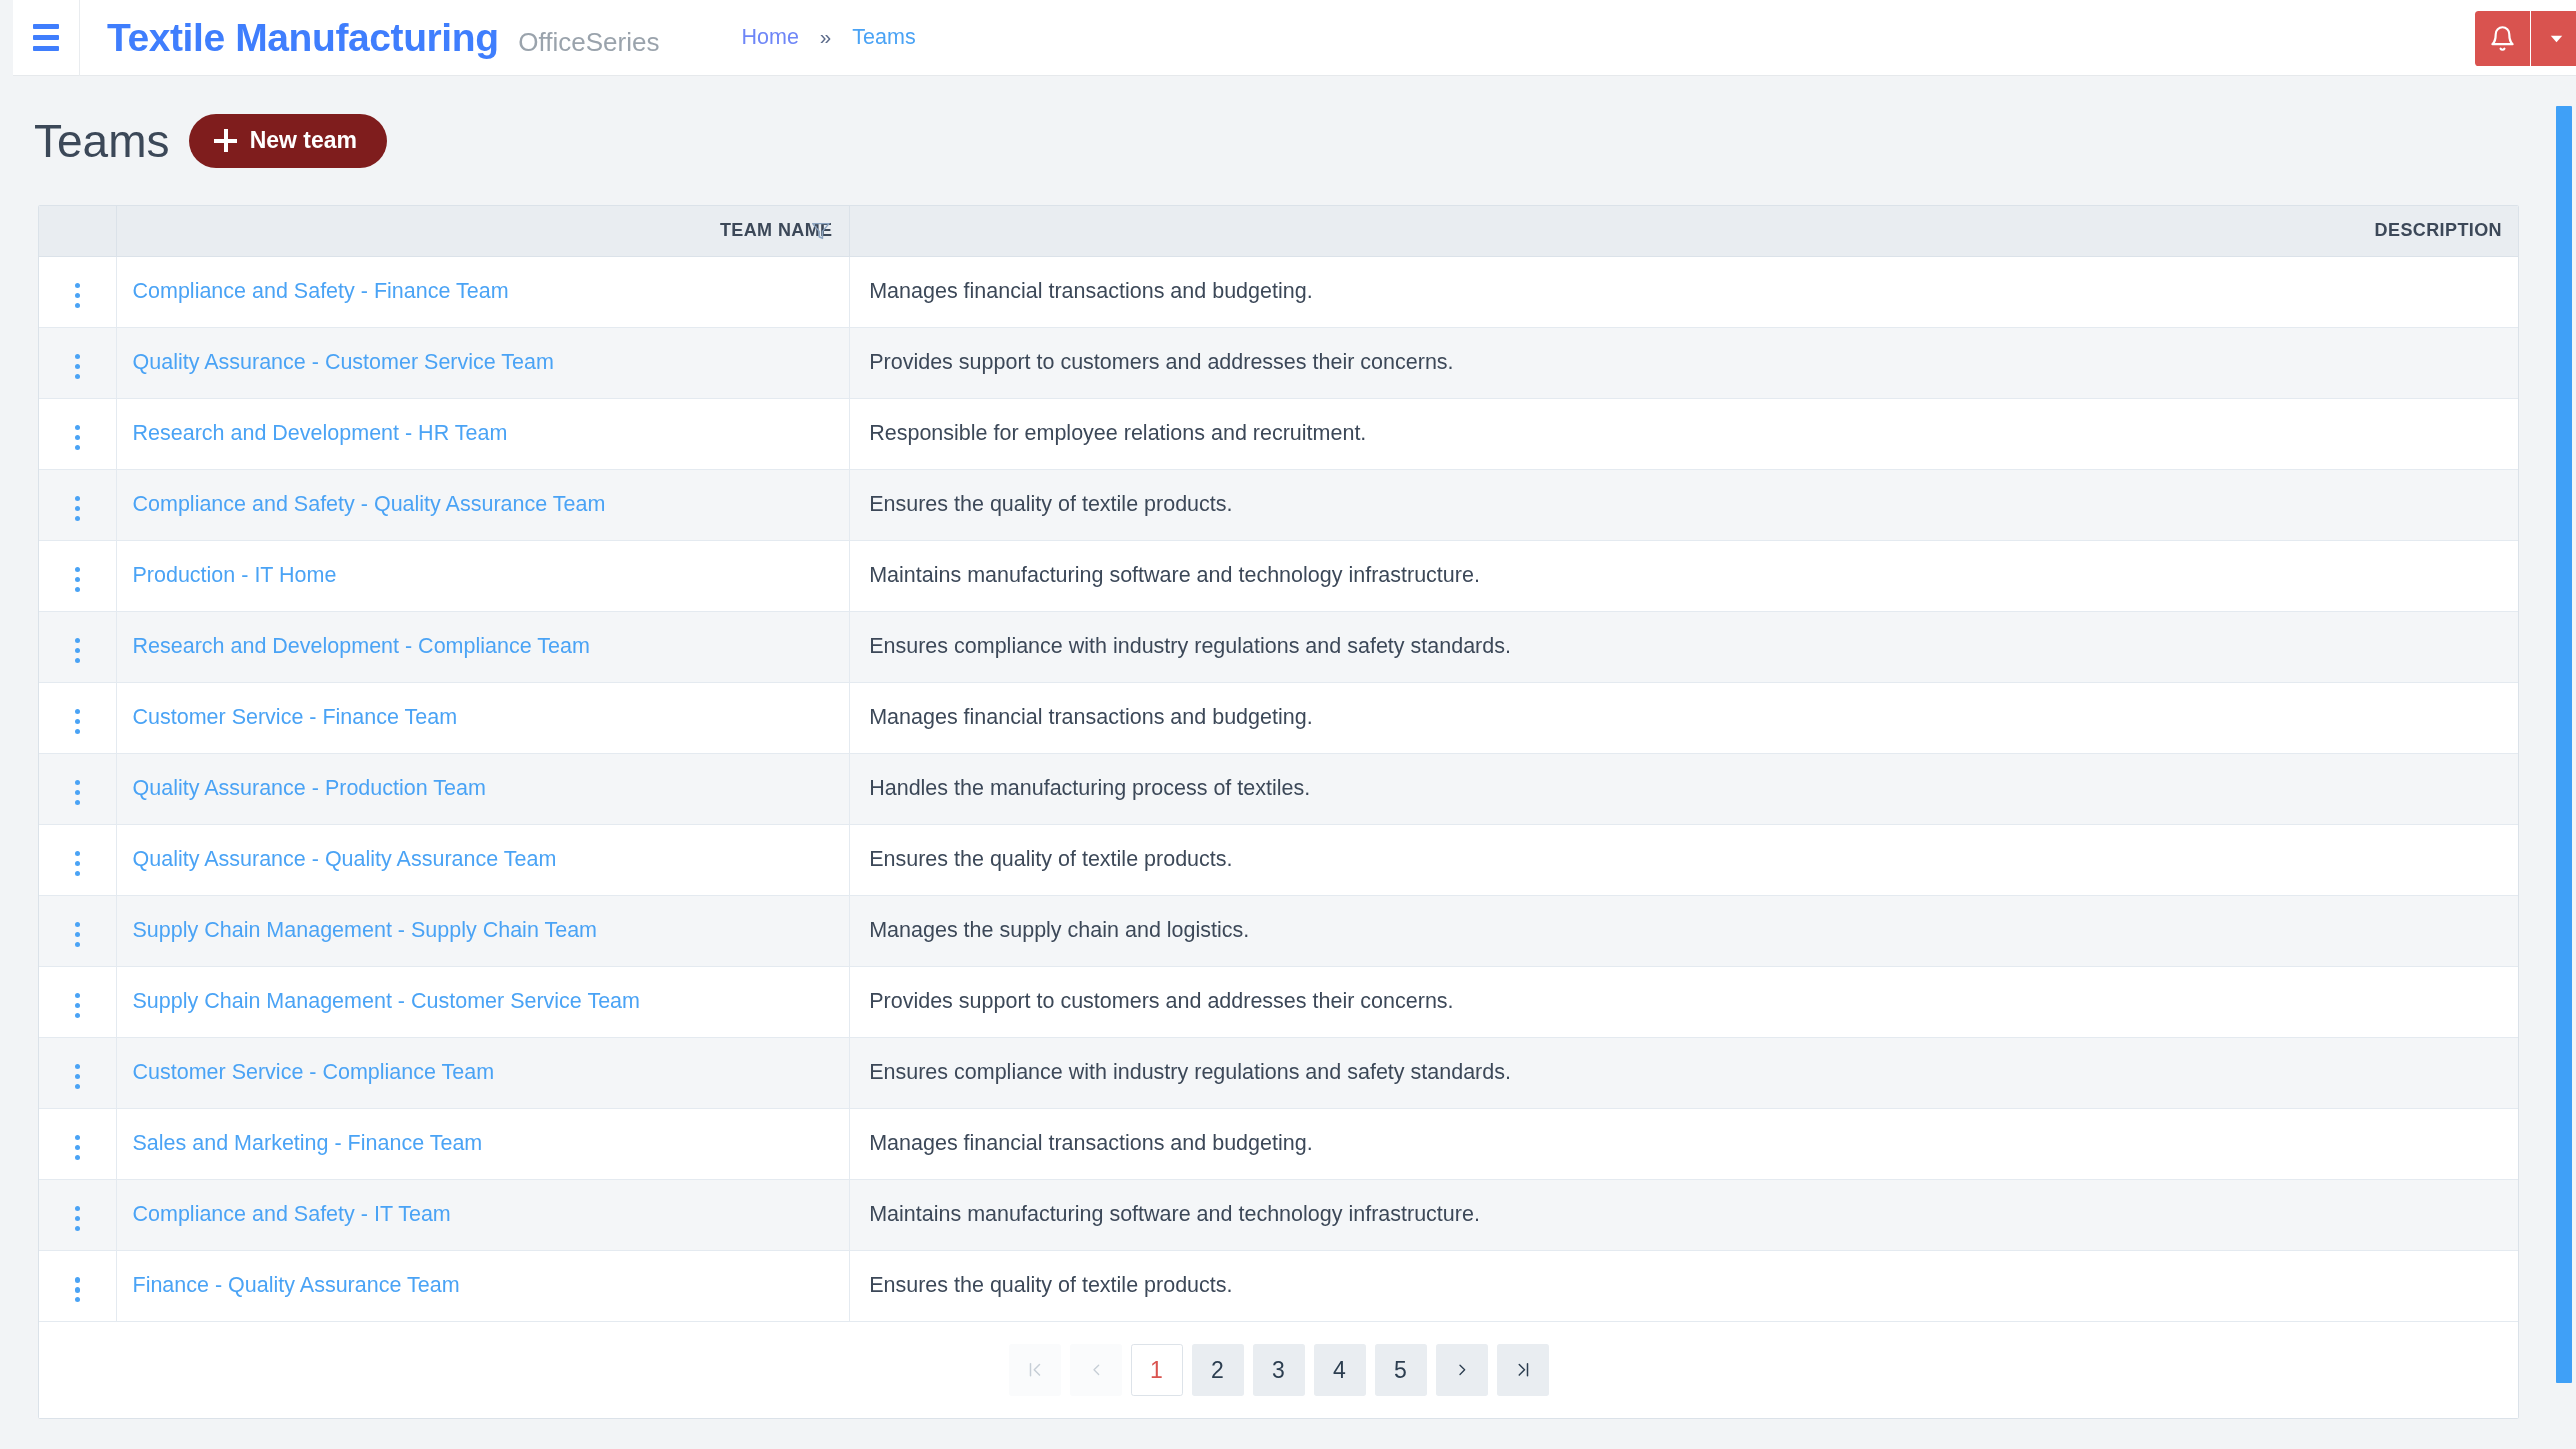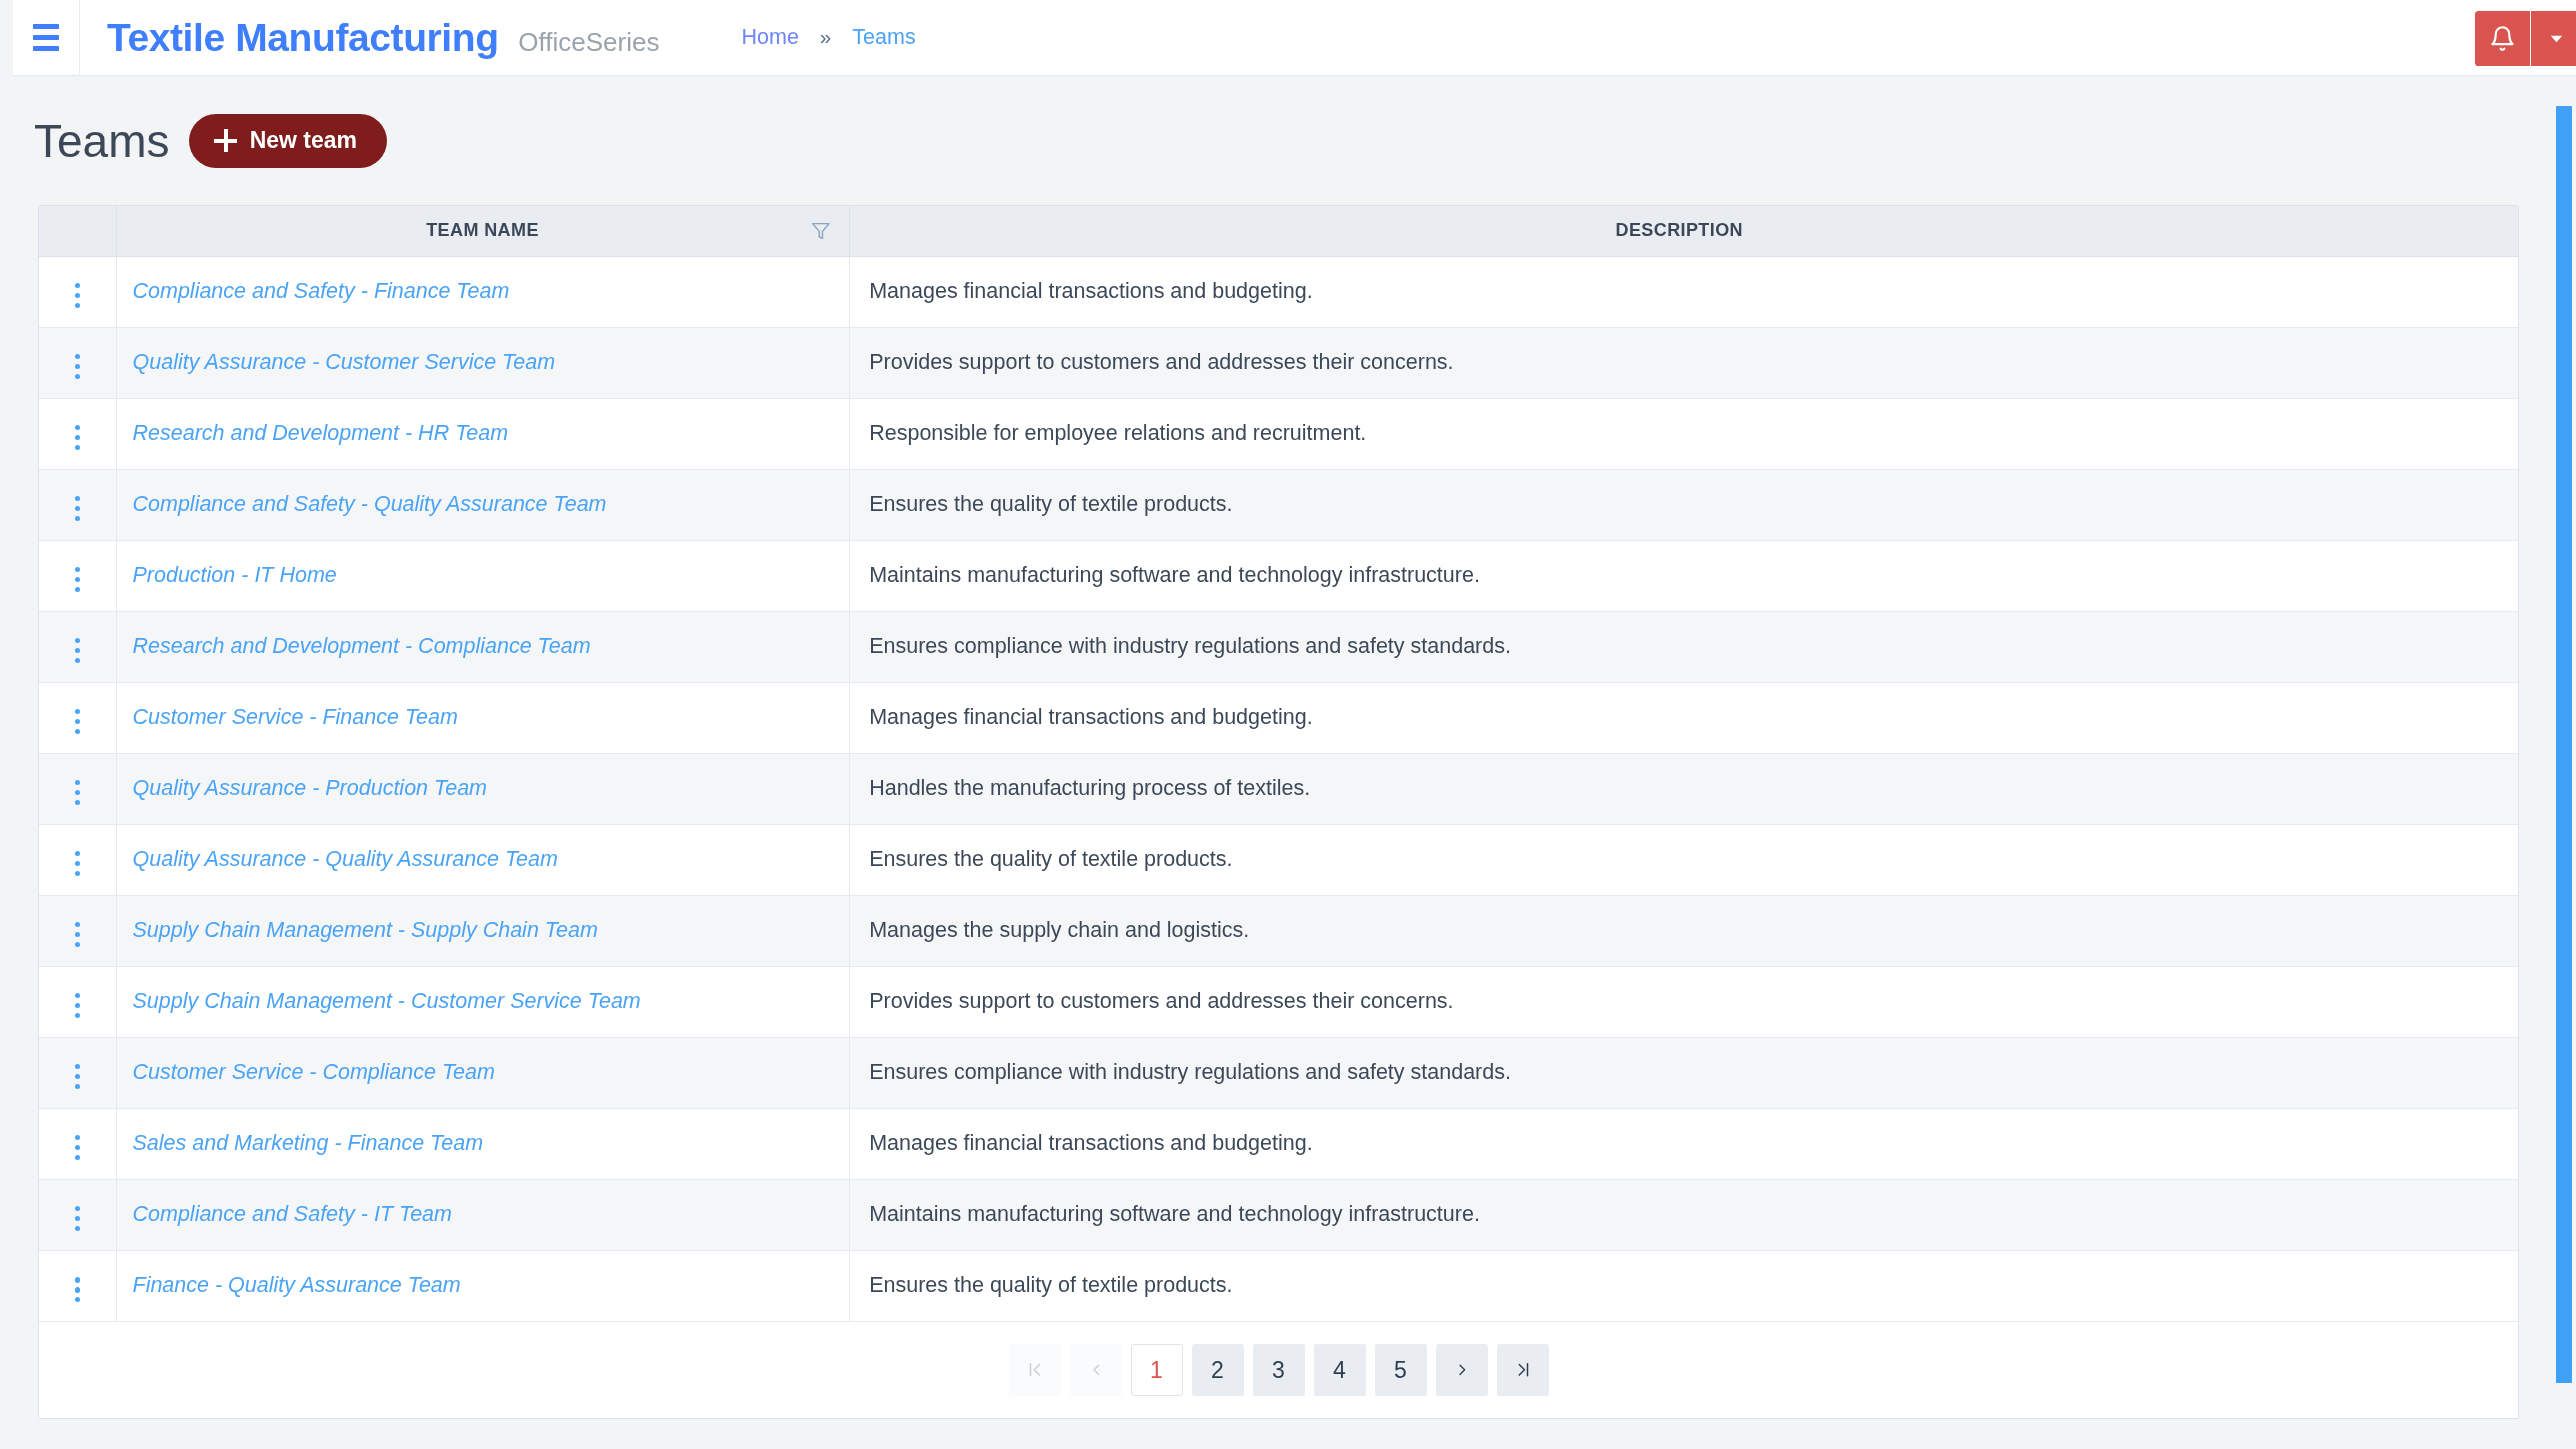--- a/index.html
+++ b/index.html
@@ -161,21 +161,21 @@
     table-layout: fixed;
   }
 
   .grid thead th {
     background: #e9edf1;
     height: 50px;
     font-size: 18px;
     font-weight: bold;
     color: #3c4858;
     letter-spacing: 0.4px;
-    text-align: center;
+    text-align: right;
     vertical-align: middle;
     border-bottom: 0.9px solid #dbe2e9;
     border-right: 0.9px solid #dbe2e9;
     padding: 0 16px;
   }
   .grid thead th.col-menu { width: 77px; padding: 0; }
   .grid thead th.col-name { width: 733px; position: relative; }
   .grid thead th.col-desc { border-right: none; padding-left: 7px; }
 
   .filter-icon {
@@ -195,21 +195,21 @@
     border-bottom: 0.9px solid #e4eaf0;
     border-right: 0.9px solid #e4eaf0;
     padding: 0 16px;
   }
   .grid tbody td.cell-menu {
     width: 77px;
     padding: 0;
     text-align: center;
     border-right: 0.9px solid #e4eaf0;
   }
-  .grid tbody td.cell-name { width: 733px; font-style: italic; }
+  .grid tbody td.cell-name { width: 733px; }
   .grid tbody td.cell-desc { border-right: none; padding-left: 19.7px; }
 
   .grid tbody tr:nth-child(even) td { background: #f4f6f8; }
   .grid tbody tr:nth-child(odd) td  { background: #ffffff; }
   .grid tbody tr:last-child td { border-bottom: none; }
 
   .team-link {
     color: #4aa3f5;
     text-decoration: none;
     font-size: 21.5px;

